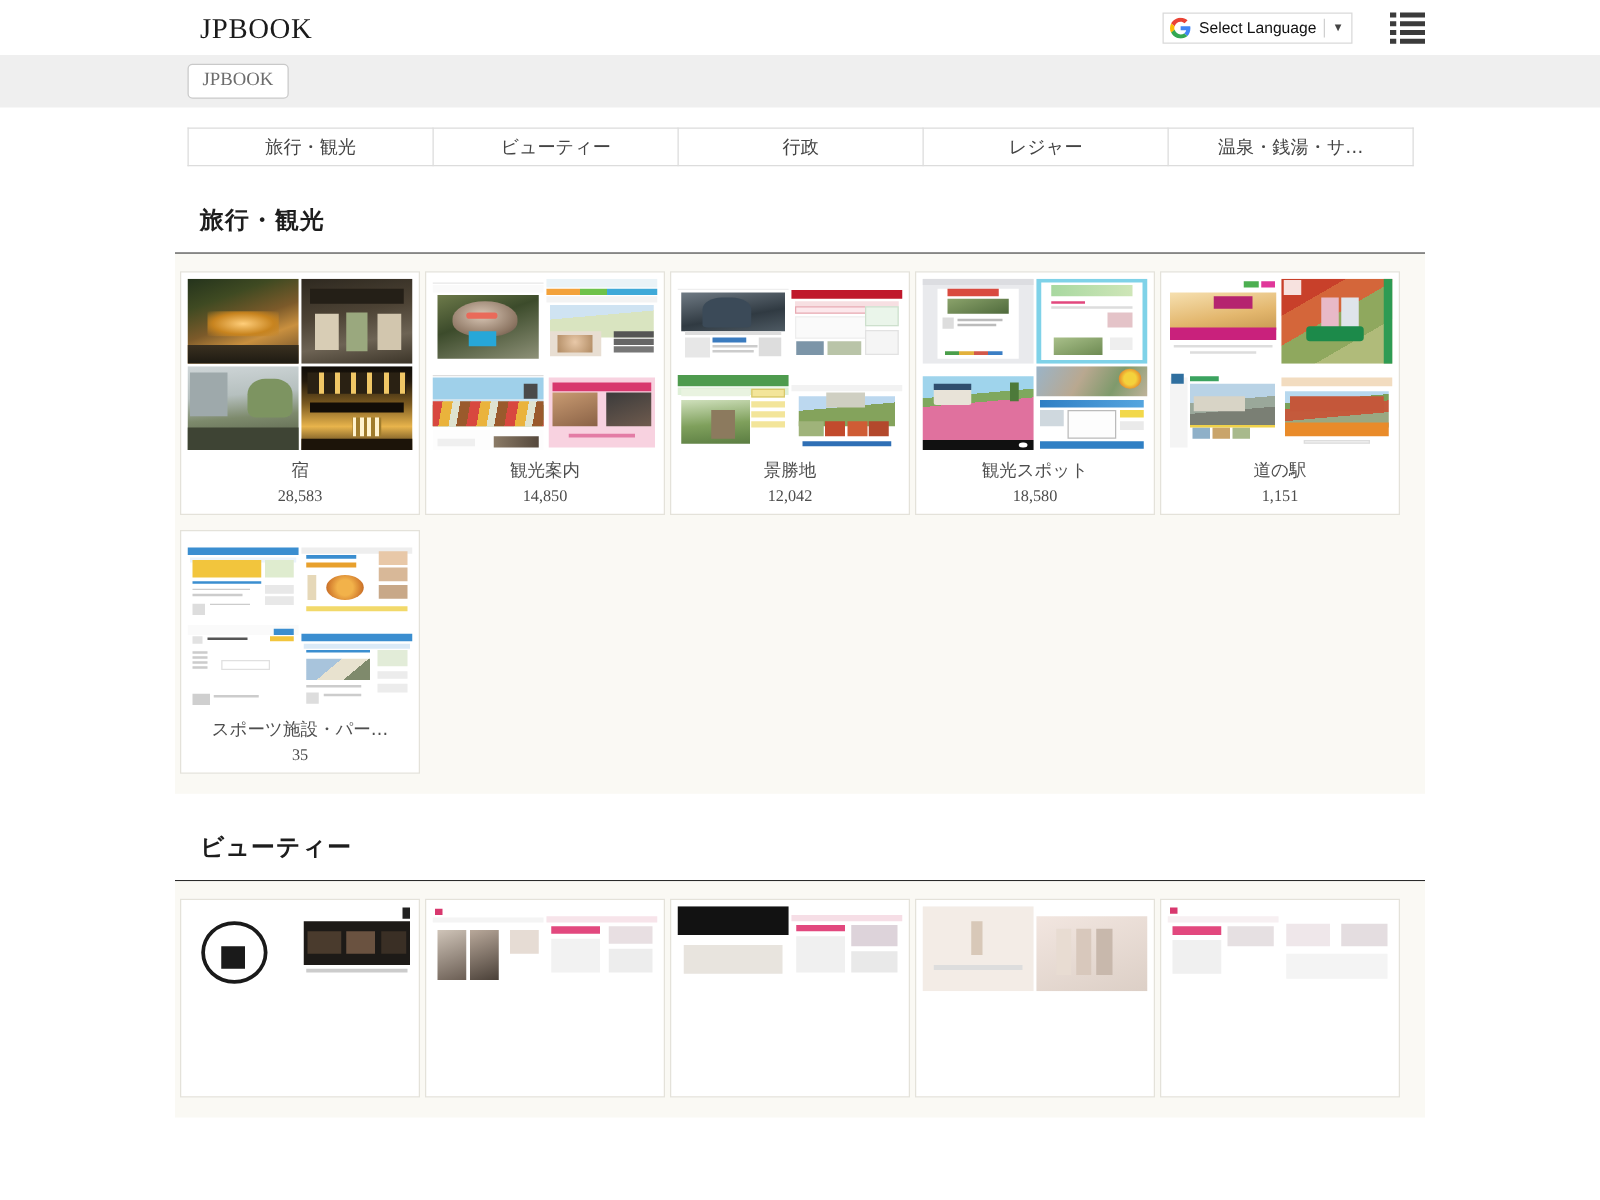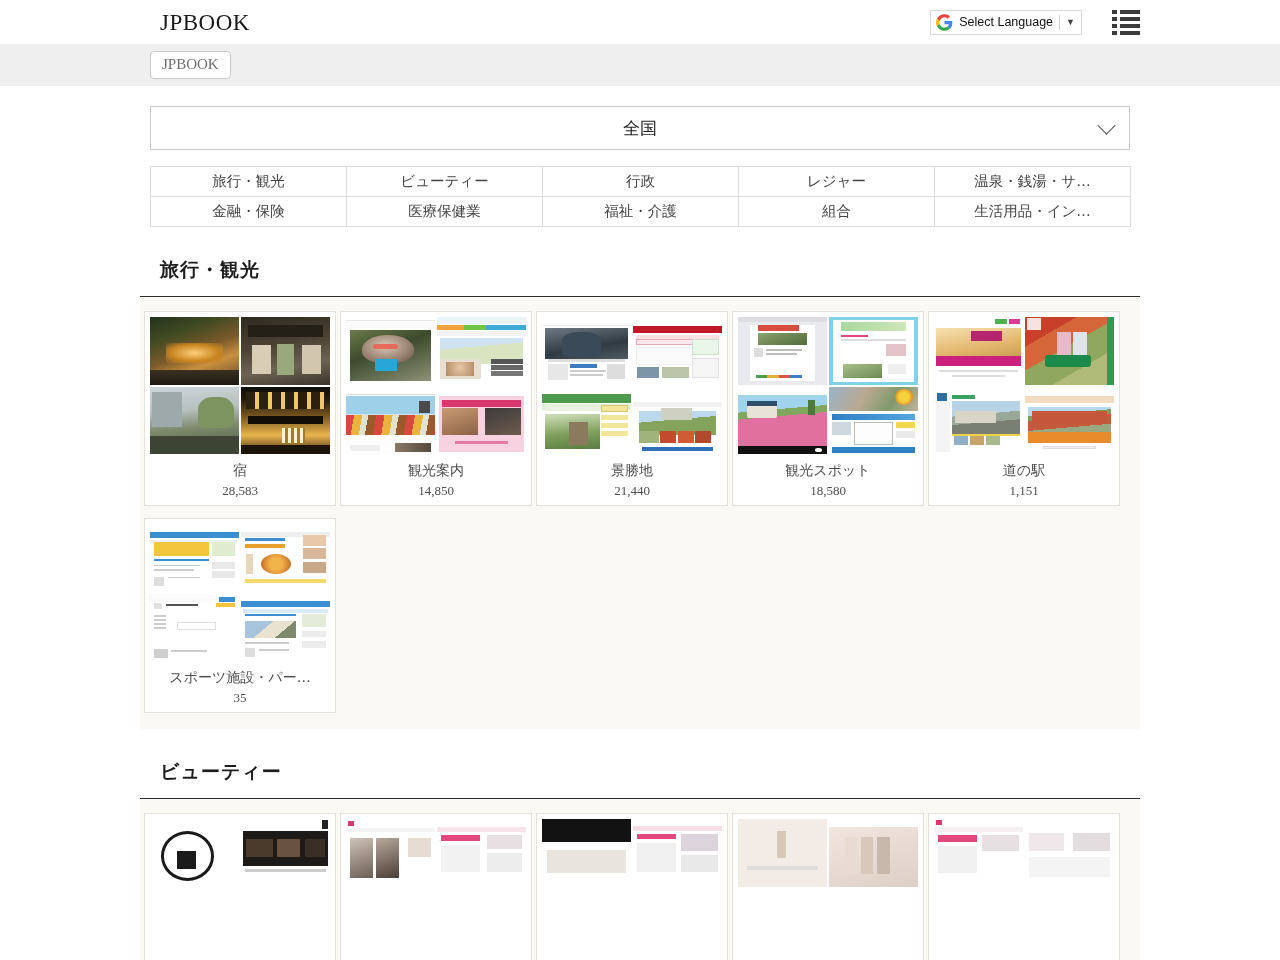--- a/index.html
+++ b/index.html
@@ -258,44 +258,31 @@
         </div>
       </div>
 
     </div>
   </div>
 
   <div class="crumb-bar">
     <span class="crumb-btn">JPBOOK</span>
   </div>
 
-  <div class="region-wrap">
-    <div class="region-select">
-      <span class="rs-value">全国</span>
-      <span class="rs-chevron"></span>
-    </div>
-  </div>
 
   <div class="cat-table-wrap">
     <table class="cat-table">
       <tbody>
         <tr>
           <td>旅行・観光</td>
           <td>ビューティー</td>
           <td>行政</td>
           <td>レジャー</td>
           <td>温泉・銭湯・サ…</td>
         </tr>
-        <tr>
-          <td>金融・保険</td>
-          <td>医療保健業</td>
-          <td>福祉・介護</td>
-          <td>組合</td>
-          <td>生活用品・イン…</td>
-        </tr>
       </tbody>
     </table>
   </div>
 
   <div class="section">
     <div class="section-head">
       <div class="section-title">旅行・観光</div>
     </div>
     <div class="section-body">
 
@@ -436,21 +423,21 @@
               <div class="blk" style="left:32%;top:32%;width:34%;height:18%;background:#cfcfc2;"></div>
               <div class="blk" style="left:6px;top:66%;width:22%;height:18%;background:#9fb37a;"></div>
               <div class="blk" style="left:30%;top:66%;width:18%;height:18%;background:#c24a2d;"></div>
               <div class="blk" style="left:50%;top:66%;width:18%;height:18%;background:#cf5c35;"></div>
               <div class="blk" style="left:70%;top:66%;width:18%;height:18%;background:#b3482c;"></div>
               <div class="blk" style="left:10%;top:89%;right:10%;height:7%;background:#2f6fb5;"></div>
             </div>
           </div>
         </div>
         <div class="card-label">景勝地</div>
-        <div class="card-count">21,440</div>
+        <div class="card-count">12,042</div>
       </div>
 
       <div class="card">
         <div class="thumb">
           <div class="cell">
             <div class="mk" style="background:#e9eaed;">
               <div class="bar" style="top:0;height:5px;background:#dcdde1;"></div>
               <div class="blk" style="left:14%;top:8px;width:72%;bottom:4px;background:#fff;"></div>
               <div class="blk" style="left:22%;top:12%;width:46%;height:9%;background:#d94a3f;"></div>
               <div class="blk" style="left:22%;top:24%;width:56%;height:18%;background:linear-gradient(160deg,#8ba36b,#4f6a3c);"></div>

